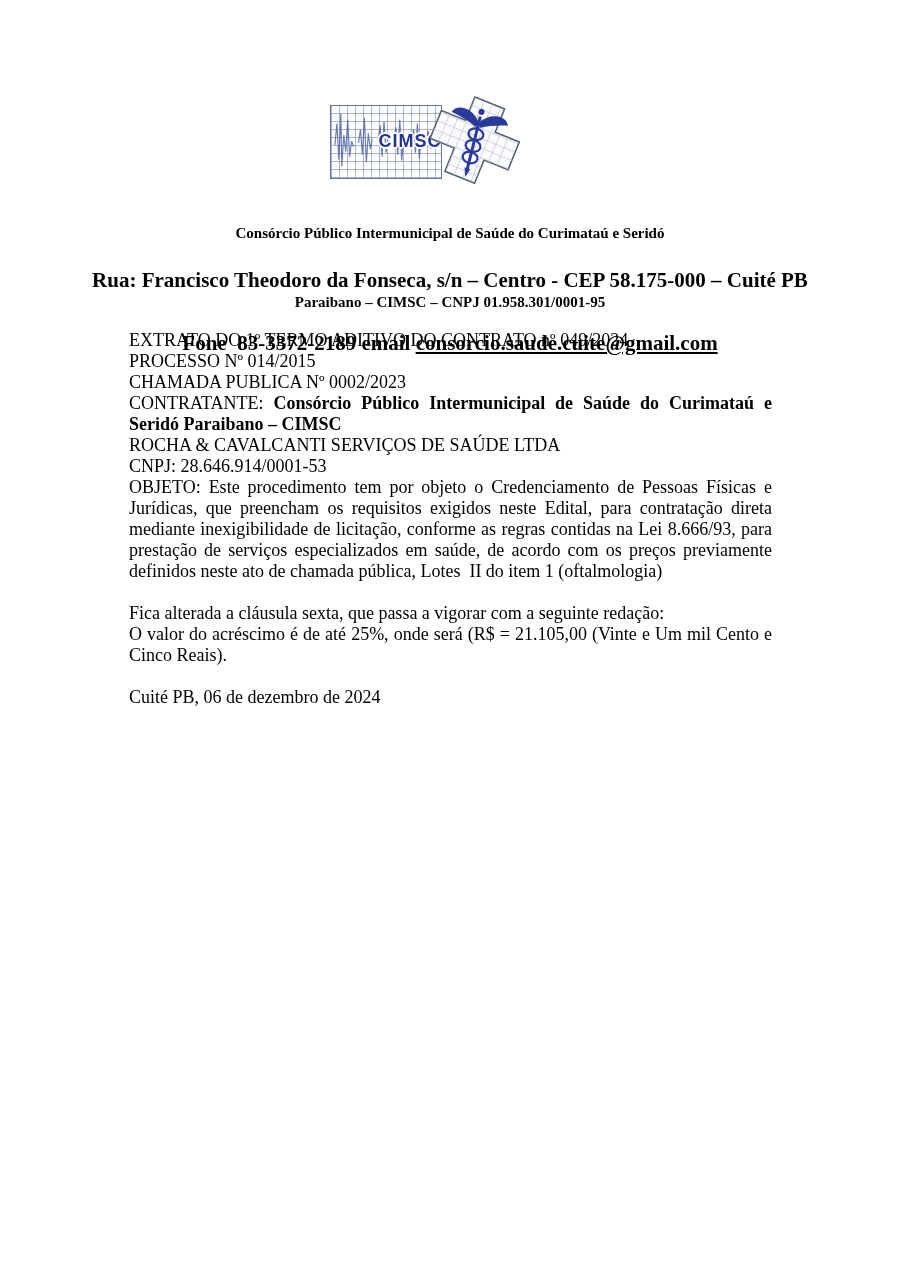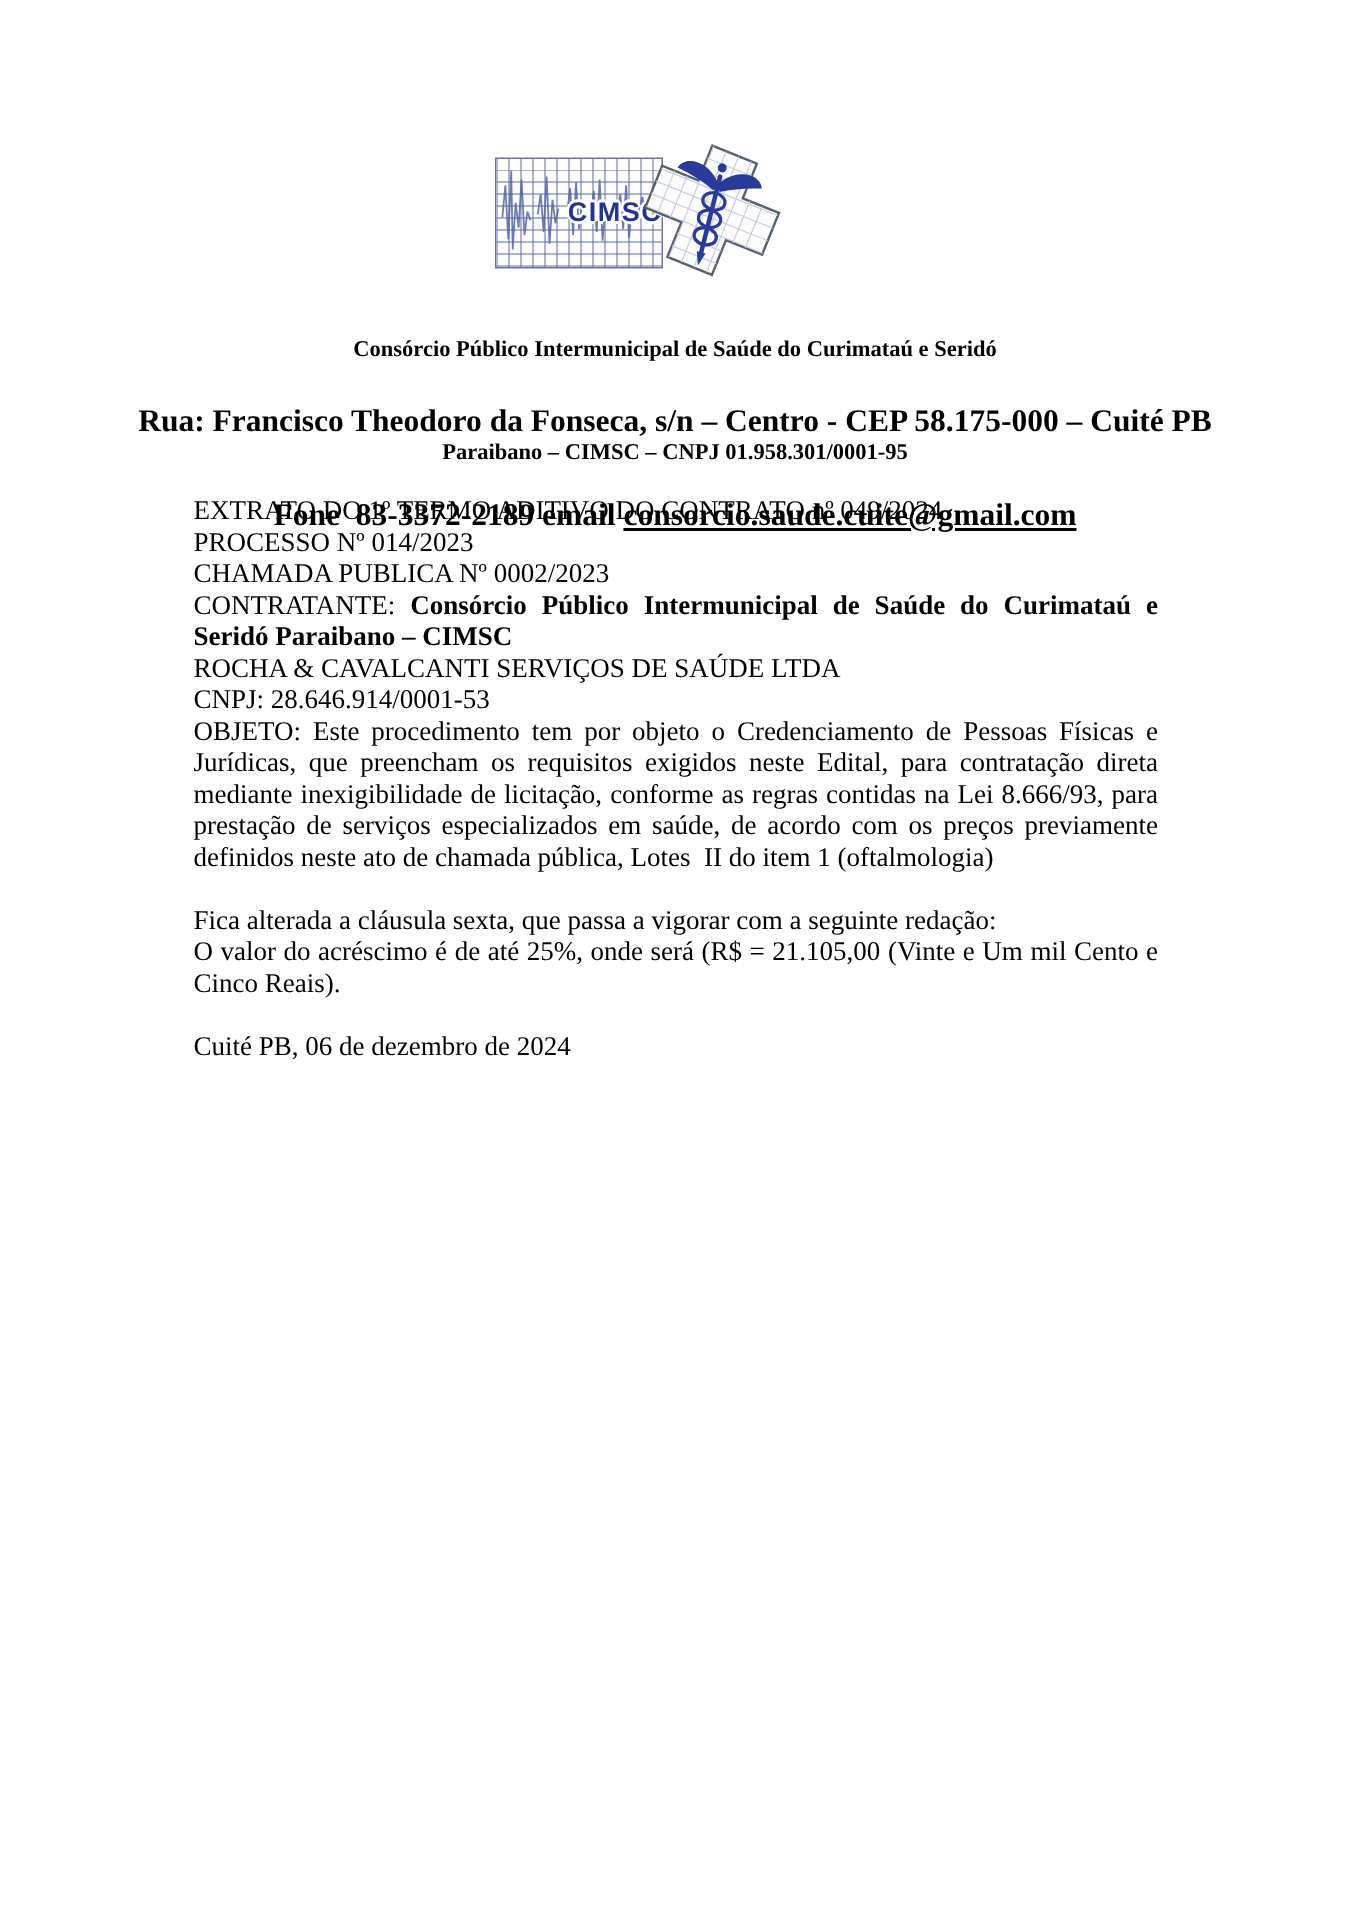--- a/index.html
+++ b/index.html
@@ -133,21 +133,21 @@
     <div>Paraibano – CIMSC – CNPJ 01.958.301/0001-95</div>
   </div>
 
   <div class="addr-block">
     <div>Rua: Francisco Theodoro da Fonseca, s/n – Centro - CEP 58.175-000 – Cuité PB</div>
     <div><span>Fone&nbsp; 83-3372-2189 email </span><span class="email">consorcio.saude.cuite@gmail.com</span></div>
   </div>
 
   <div class="doc">
     <p>EXTRATO DO 1º TERMO ADITIVO DO CONTRATO nº 049/2024</p>
-    <p>PROCESSO Nº 014/2023</p>
+    <p>PROCESSO Nº 014/2015</p>
     <p>CHAMADA PUBLICA Nº 0002/2023</p>
     <p class="just"><span>CONTRATANTE: </span><span class="b">Consórcio Público Intermunicipal de Saúde do Curimataú e Seridó Paraibano – CIMSC</span></p>
     <p>ROCHA &amp; CAVALCANTI SERVIÇOS DE SAÚDE LTDA</p>
     <p>CNPJ: 28.646.914/0001-53</p>
     <p class="just">OBJETO: Este procedimento tem por objeto o Credenciamento de Pessoas Físicas e Jurídicas, que preencham os requisitos exigidos neste Edital, para contratação direta mediante inexigibilidade de licitação, conforme as regras contidas na Lei 8.666/93, para prestação de serviços especializados em saúde, de acordo com os preços previamente definidos neste ato de chamada pública, Lotes&nbsp; II do item 1 (oftalmologia)</p>
 
     <p class="gap">Fica alterada a cláusula sexta, que passa a vigorar com a seguinte redação:</p>
     <p class="just">O valor do acréscimo é de até 25%, onde será (R$ = 21.105,00 (Vinte e Um mil Cento e Cinco Reais).</p>
 
 

